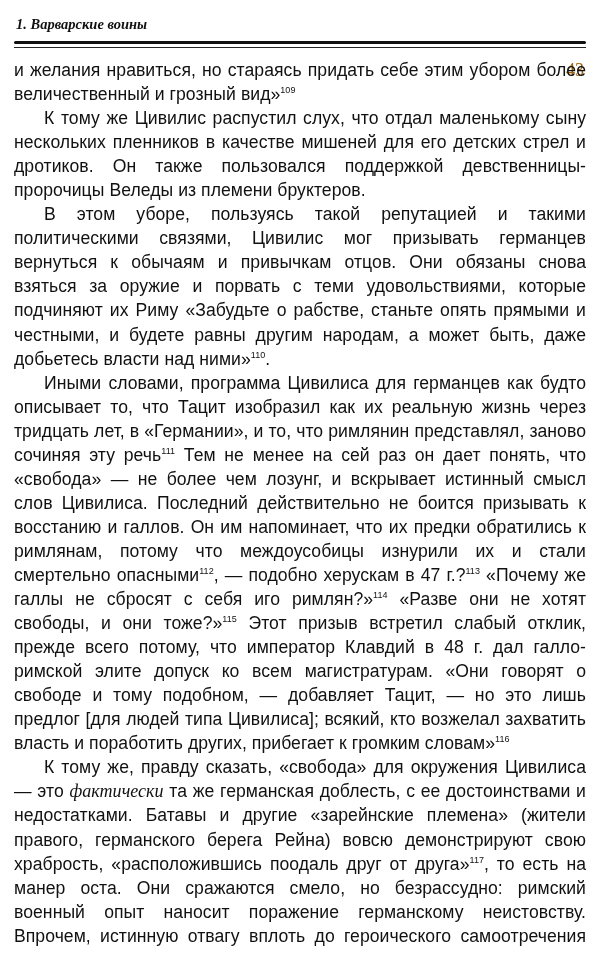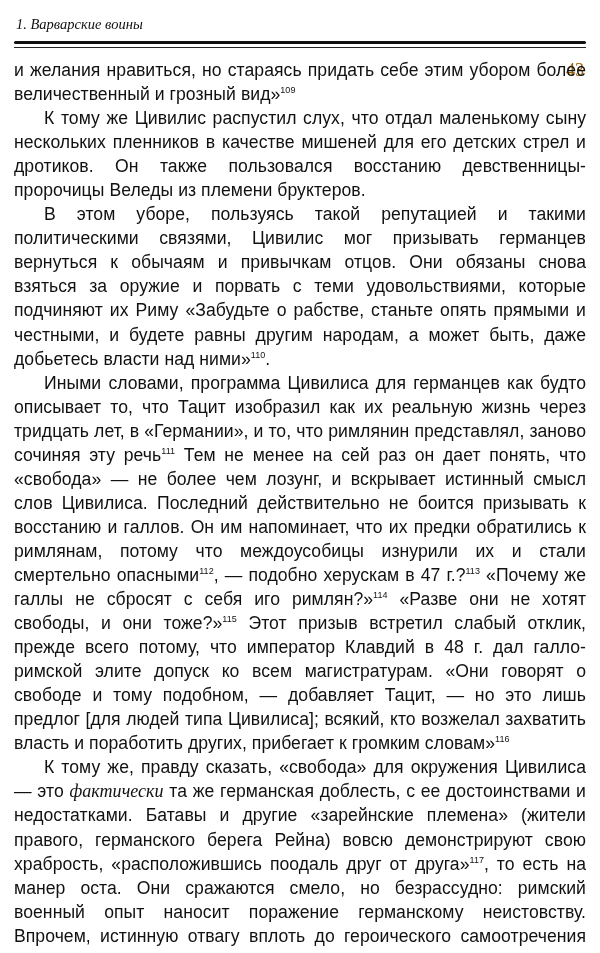--- a/index.html
+++ b/index.html
@@ -1,19 +1,19 @@
 <!DOCTYPE html>
 <html><head>
 <meta charset="utf-8">
 <style>
   html, body { margin: 0; padding: 0; background: #ffffff; }
   body { width: 600px; height: 953px; overflow: hidden; position: relative; }
   .page { position: absolute; left: 14px; top: 10px; width: 572px; color: #111; font-family: "Liberation Sans", sans-serif; }
   .header { position: relative; height: 34px; }
-  .header .title { position: absolute; left: 2px; top: 6px; font-size: 14.5px; font-style: italic; font-family: "Liberation Serif", serif; color: #111; }
+  .header .title { position: absolute; left: 2px; top: 6px; font-size: 14.5px; font-style: italic; font-family: "Liberation Serif", serif; color: #111; font-weight: bold; }
   .header .num { position: absolute; right: 2px; top: 2px; font-size: 18px; font-family: "Liberation Serif", serif; color: #a16207; margin-top: 48px; }
   .rule { position: absolute; left: 0; right: 0; top: 31px; height: 0; }
   .rule .thick { position: absolute; left: 0; right: 0; top: 0; height: 3px; background: #111; border-radius: 2px; }
   .rule .thin { position: absolute; left: 0; right: 0; top: 6px; height: 1px; background: #222; }
   .body { position: absolute; top: 48px; left: 0; width: 572px; font-size: 17.6px; line-height: 24.05px; text-align: justify; letter-spacing: 0.05px; }
   .body p { margin: 0; text-indent: 0; }
   .body p.ind { text-indent: 30px; }
   sup { font-size: 9px; line-height: 0; vertical-align: 7px; }
   em { font-style: italic; font-family: Liberation Serif, serif; font-size: 18px; }
 </style>
@@ -24,18 +24,18 @@
   <div class="header">
     <span class="title">1. Варварские воины</span>
     <span class="num">43</span>
     <div class="rule">
       <div class="thick"></div>
       <div class="thin"></div>
     </div>
   </div>
   <div class="body" id="body-text">
       <p class=""><span>и желания нравиться, но стараясь придать себе этим убором более величественный и грозный вид»</span><sup>109</sup></p>
-      <p class="ind"><span>К тому же Цивилис распустил слух, что отдал маленькому сыну нескольких пленников в качестве мишеней для его детских стрел и дротиков. Он также пользовался восстанию девственницы-пророчицы Веледы из племени бруктеров.</span></p>
+      <p class="ind"><span>К тому же Цивилис распустил слух, что отдал маленькому сыну нескольких пленников в качестве мишеней для его детских стрел и дротиков. Он также пользовался поддержкой девственницы-пророчицы Веледы из племени бруктеров.</span></p>
       <p class="ind"><span>В этом уборе, пользуясь такой репутацией и такими политическими связями, Цивилис мог призывать германцев вернуться к обычаям и привычкам отцов. Они обязаны снова взяться за оружие и порвать с теми удовольствиями, которые подчиняют их Риму «Забудьте о рабстве, станьте опять прямыми и честными, и будете равны другим народам, а может быть, даже добьетесь власти над ними»</span><sup>110</sup><span>.</span></p>
       <p class="ind"><span>Иными словами, программа Цивилиса для германцев как будто описывает то, что Тацит изобразил как их реальную жизнь через тридцать лет, в «Германии», и то, что римлянин представлял, заново сочиняя эту речь</span><sup>111</sup><span> Тем не менее на сей раз он дает понять, что «свобода» — не более чем лозунг, и вскрывает истинный смысл слов Цивилиса. Последний действительно не боится призывать к восстанию и галлов. Он им напоминает, что их предки обратились к римлянам, потому что междоусобицы изнурили их и стали смертельно опасными</span><sup>112</sup><span>, — подобно херускам в 47 г.?</span><sup>113</sup><span> «Почему же галлы не сбросят с себя иго римлян?»</span><sup>114</sup><span> «Разве они не хотят свободы, и они тоже?»</span><sup>115</sup><span> Этот призыв встретил слабый отклик, прежде всего потому, что император Клавдий в 48 г. дал галло-римской элите допуск ко всем магистратурам. «Они говорят о свободе и тому подобном, — добавляет Тацит, — но это лишь предлог [для людей типа Цивилиса]; всякий, кто возжелал захватить власть и поработить других, прибегает к громким словам»</span><sup>116</sup></p>
       <p class="ind"><span>К тому же, правду сказать, «свобода» для окружения Цивилиса — это </span><em>фактически</em><span> та же германская доблесть, с ее достоинствами и недостатками. Батавы и другие «зарейнские племена» (жители правого, германского берега Рейна) вовсю демонстрируют свою храбрость, «расположившись поодаль друг от друга»</span><sup>117</sup><span>, то есть на манер оста. Они сражаются смело, но безрассудно: римский военный опыт наносит поражение германскому неистовству. Впрочем, истинную отвагу вплоть до героического самоотречения проявляют легионеры</span><sup>118</sup><span>, а германцы — чрезмерную алчность, теряя первоначальное преимущество потому, что вступают в драку из-за добычи</span></p>
     </div>
 </div>
 
 </body></html>

